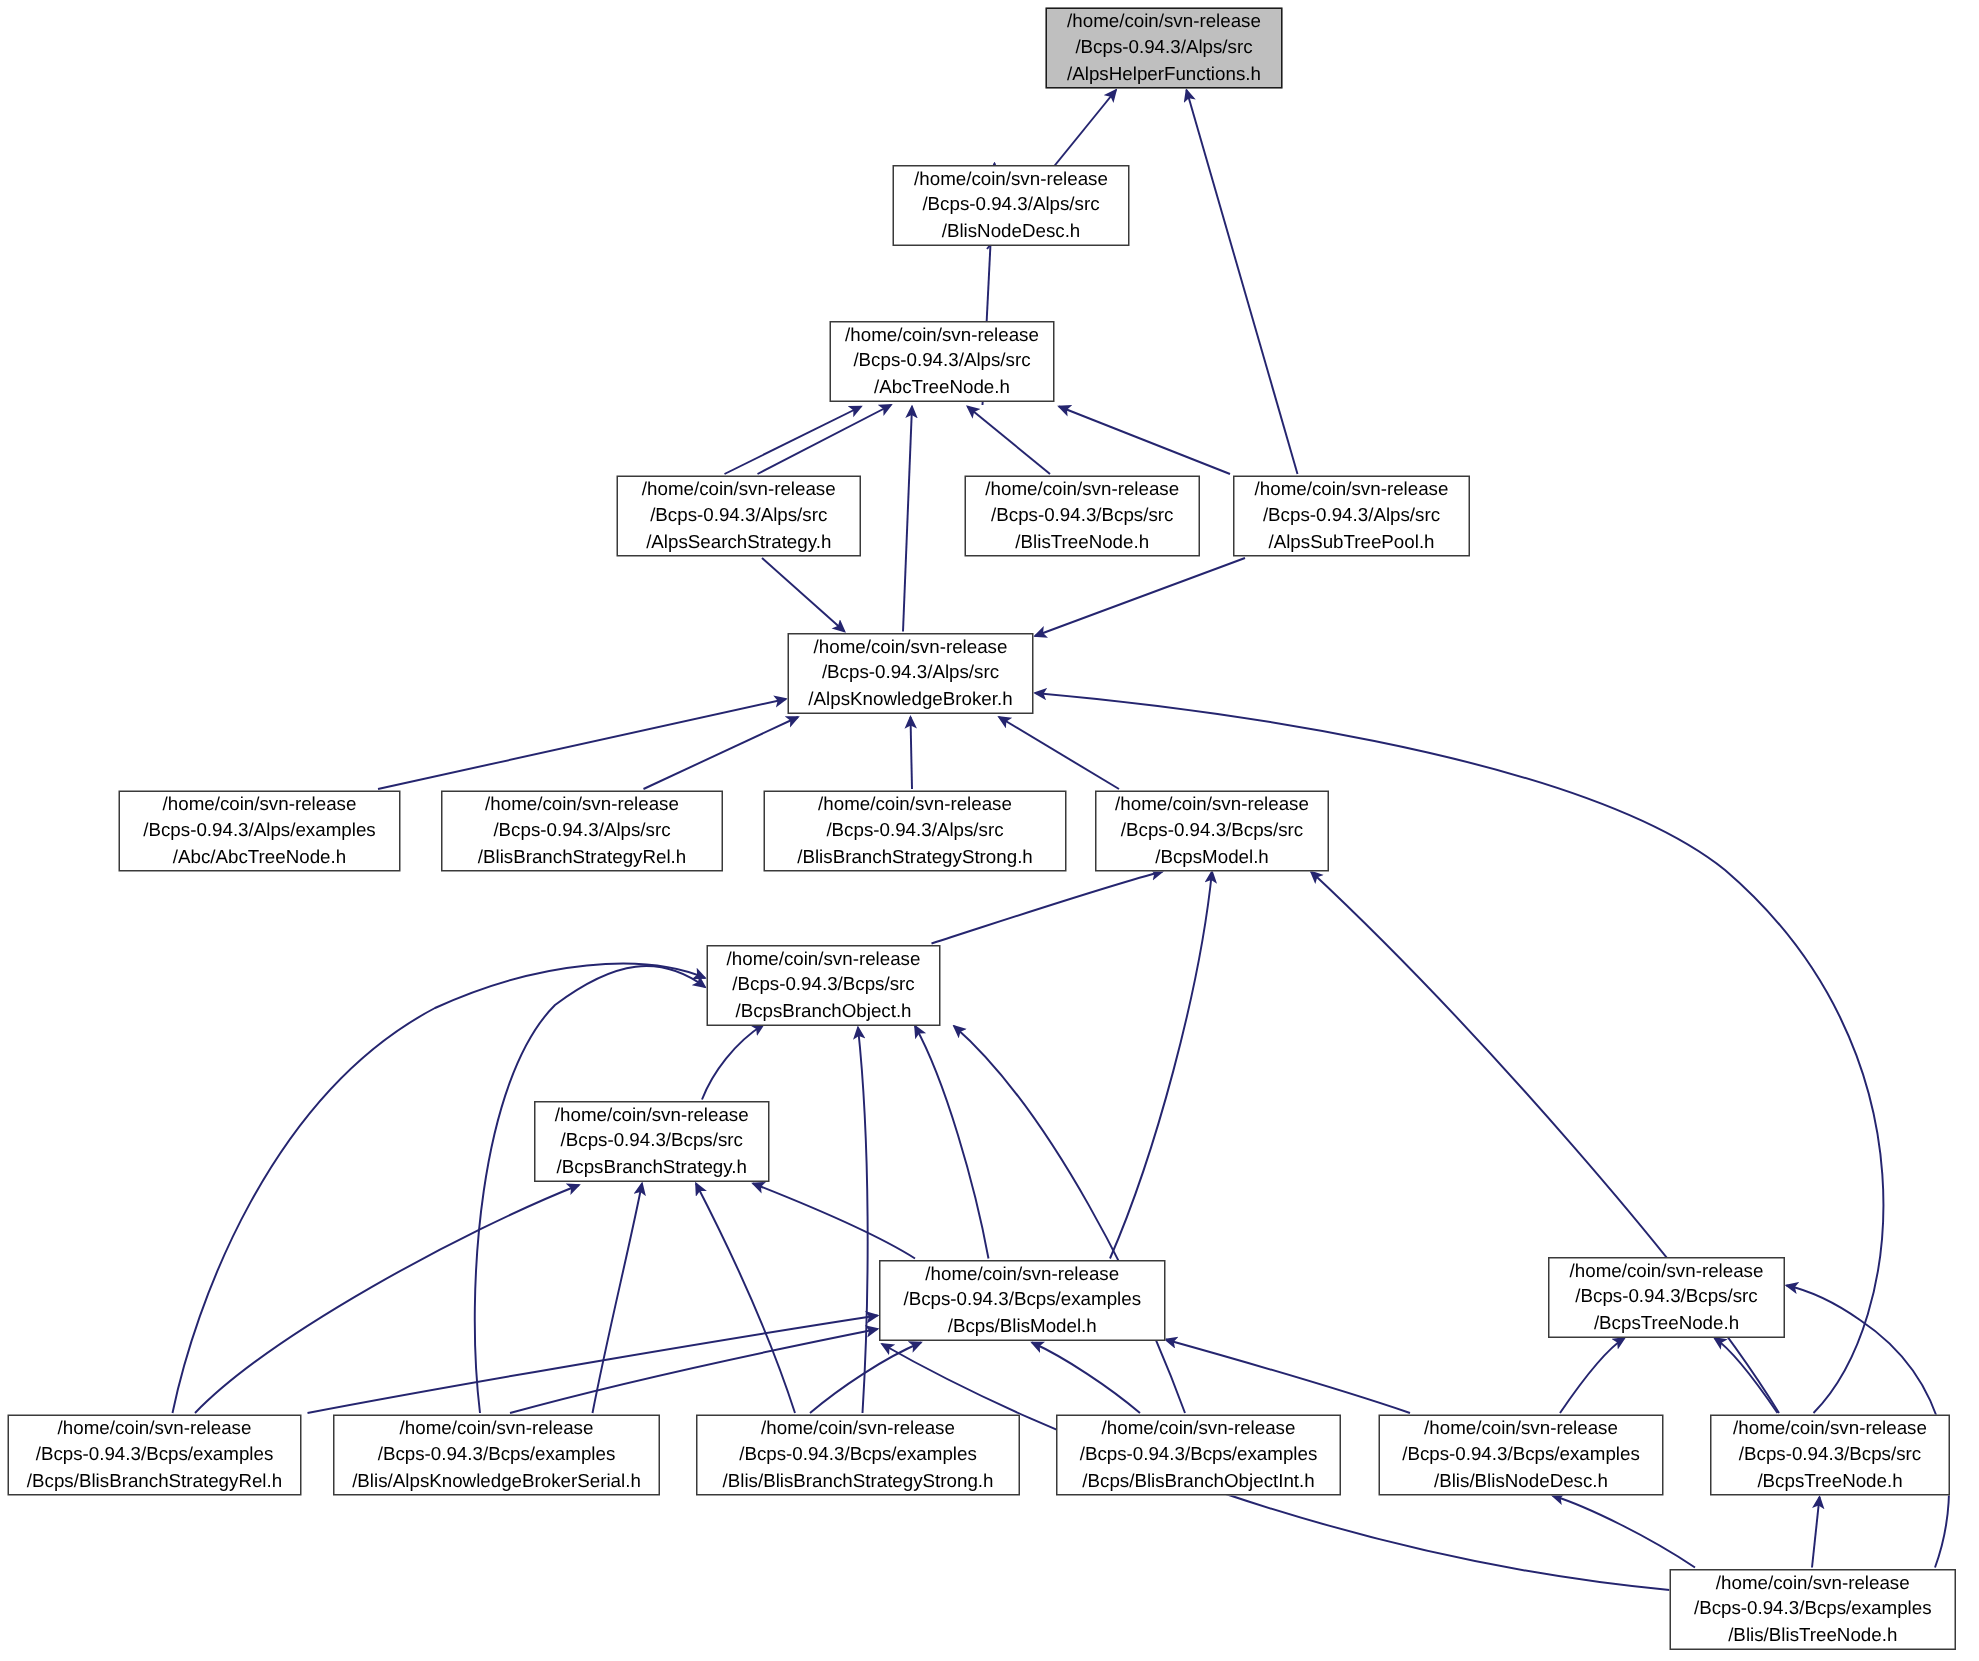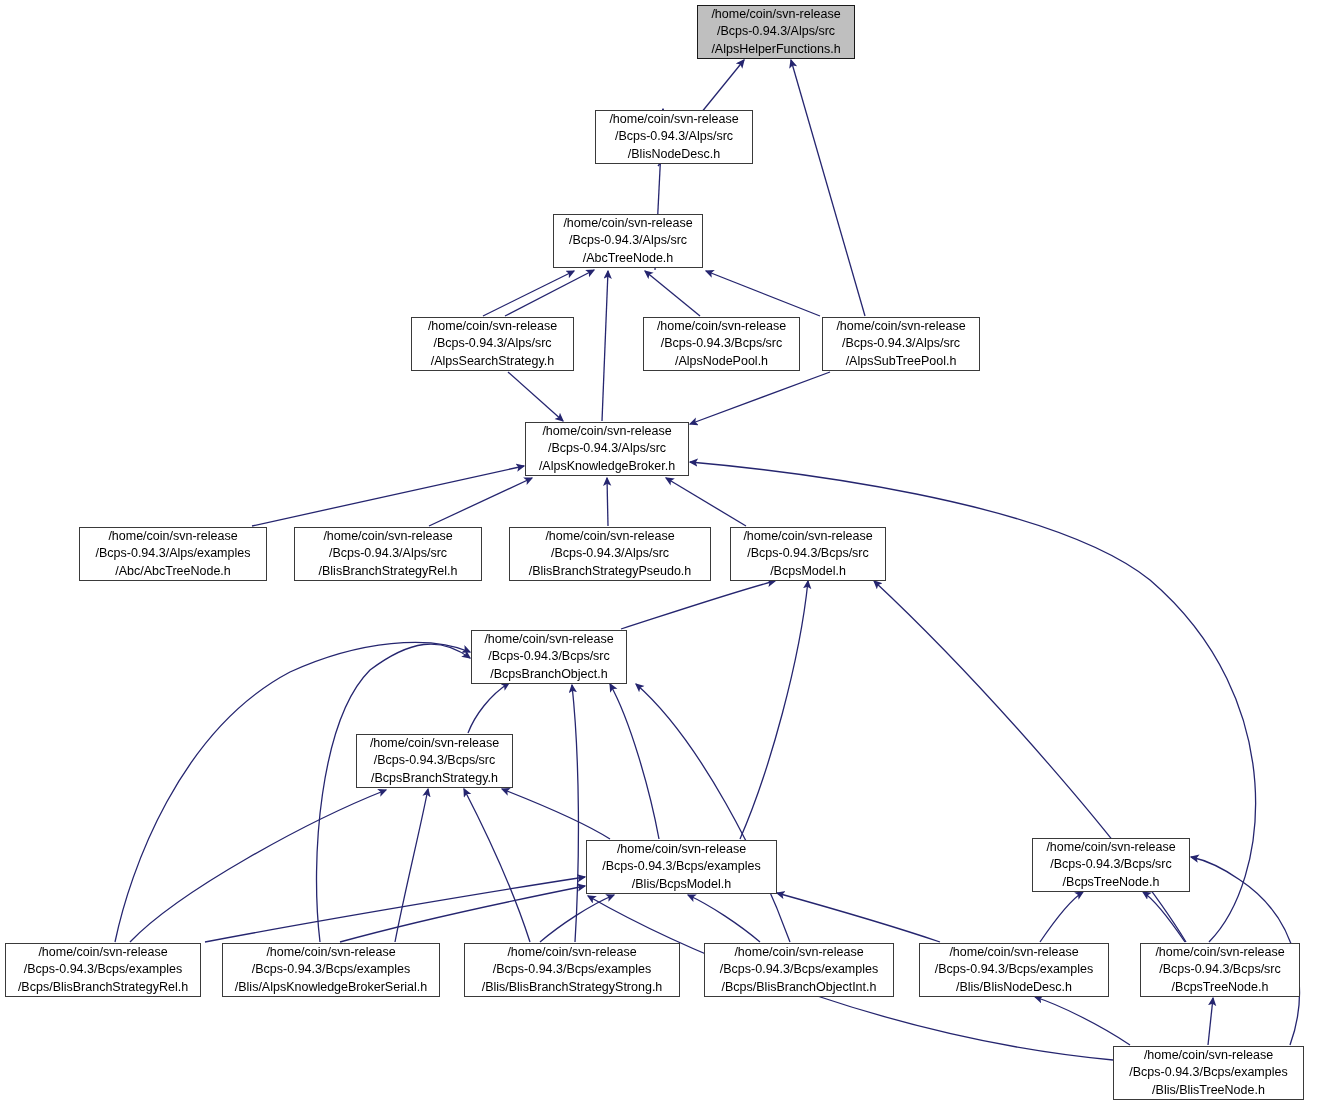--- a/index.html
+++ b/index.html
@@ -117,21 +117,21 @@
         <span class="node-line">/AbcTreeNode.h</span>
       </div>
       <div class="node-box" style="left: 411px; top: 317px; width: 163px; height: 54px;">
         <span class="node-line">/home/coin/svn-release</span>
         <span class="node-line">/Bcps-0.94.3/Alps/src</span>
         <span class="node-line">/AlpsSearchStrategy.h</span>
       </div>
       <div class="node-box" style="left: 643px; top: 317px; width: 157px; height: 54px;">
         <span class="node-line">/home/coin/svn-release</span>
         <span class="node-line">/Bcps-0.94.3/Bcps/src</span>
-        <span class="node-line">/AlpsNodePool.h</span>
+        <span class="node-line">/BlisTreeNode.h</span>
       </div>
       <div class="node-box" style="left: 822px; top: 317px; width: 158px; height: 54px;">
         <span class="node-line">/home/coin/svn-release</span>
         <span class="node-line">/Bcps-0.94.3/Alps/src</span>
         <span class="node-line">/AlpsSubTreePool.h</span>
       </div>
       <div class="node-box" style="left: 525px; top: 422px; width: 164px; height: 54px;">
         <span class="node-line">/home/coin/svn-release</span>
         <span class="node-line">/Bcps-0.94.3/Alps/src</span>
         <span class="node-line">/AlpsKnowledgeBroker.h</span>
@@ -142,41 +142,41 @@
         <span class="node-line">/Abc/AbcTreeNode.h</span>
       </div>
       <div class="node-box" style="left: 294px; top: 527px; width: 188px; height: 54px;">
         <span class="node-line">/home/coin/svn-release</span>
         <span class="node-line">/Bcps-0.94.3/Alps/src</span>
         <span class="node-line">/BlisBranchStrategyRel.h</span>
       </div>
       <div class="node-box" style="left: 509px; top: 527px; width: 202px; height: 54px;">
         <span class="node-line">/home/coin/svn-release</span>
         <span class="node-line">/Bcps-0.94.3/Alps/src</span>
-        <span class="node-line">/BlisBranchStrategyPseudo.h</span>
+        <span class="node-line">/BlisBranchStrategyStrong.h</span>
       </div>
       <div class="node-box" style="left: 730px; top: 527px; width: 156px; height: 54px;">
         <span class="node-line">/home/coin/svn-release</span>
         <span class="node-line">/Bcps-0.94.3/Bcps/src</span>
         <span class="node-line">/BcpsModel.h</span>
       </div>
       <div class="node-box" style="left: 471px; top: 630px; width: 156px; height: 54px;">
         <span class="node-line">/home/coin/svn-release</span>
         <span class="node-line">/Bcps-0.94.3/Bcps/src</span>
         <span class="node-line">/BcpsBranchObject.h</span>
       </div>
       <div class="node-box" style="left: 356px; top: 734px; width: 157px; height: 54px;">
         <span class="node-line">/home/coin/svn-release</span>
         <span class="node-line">/Bcps-0.94.3/Bcps/src</span>
         <span class="node-line">/BcpsBranchStrategy.h</span>
       </div>
       <div class="node-box" style="left: 586px; top: 840px; width: 191px; height: 54px;">
         <span class="node-line">/home/coin/svn-release</span>
         <span class="node-line">/Bcps-0.94.3/Bcps/examples</span>
-        <span class="node-line">/Blis/BcpsModel.h</span>
+        <span class="node-line">/Bcps/BlisModel.h</span>
       </div>
       <div class="node-box" style="left: 1032px; top: 838px; width: 158px; height: 54px;">
         <span class="node-line">/home/coin/svn-release</span>
         <span class="node-line">/Bcps-0.94.3/Bcps/src</span>
         <span class="node-line">/BcpsTreeNode.h</span>
       </div>
       <div class="node-box" style="left: 5px; top: 943px; width: 196px; height: 54px;">
         <span class="node-line">/home/coin/svn-release</span>
         <span class="node-line">/Bcps-0.94.3/Bcps/examples</span>
         <span class="node-line">/Bcps/BlisBranchStrategyRel.h</span>

